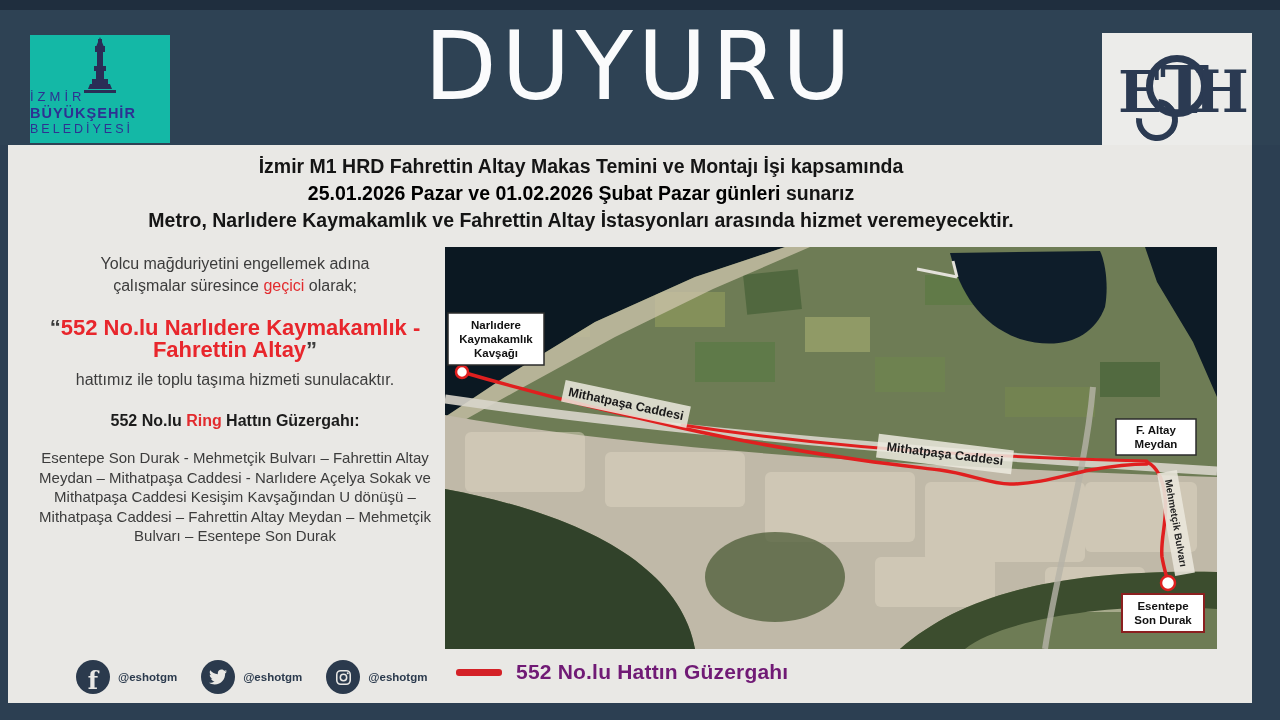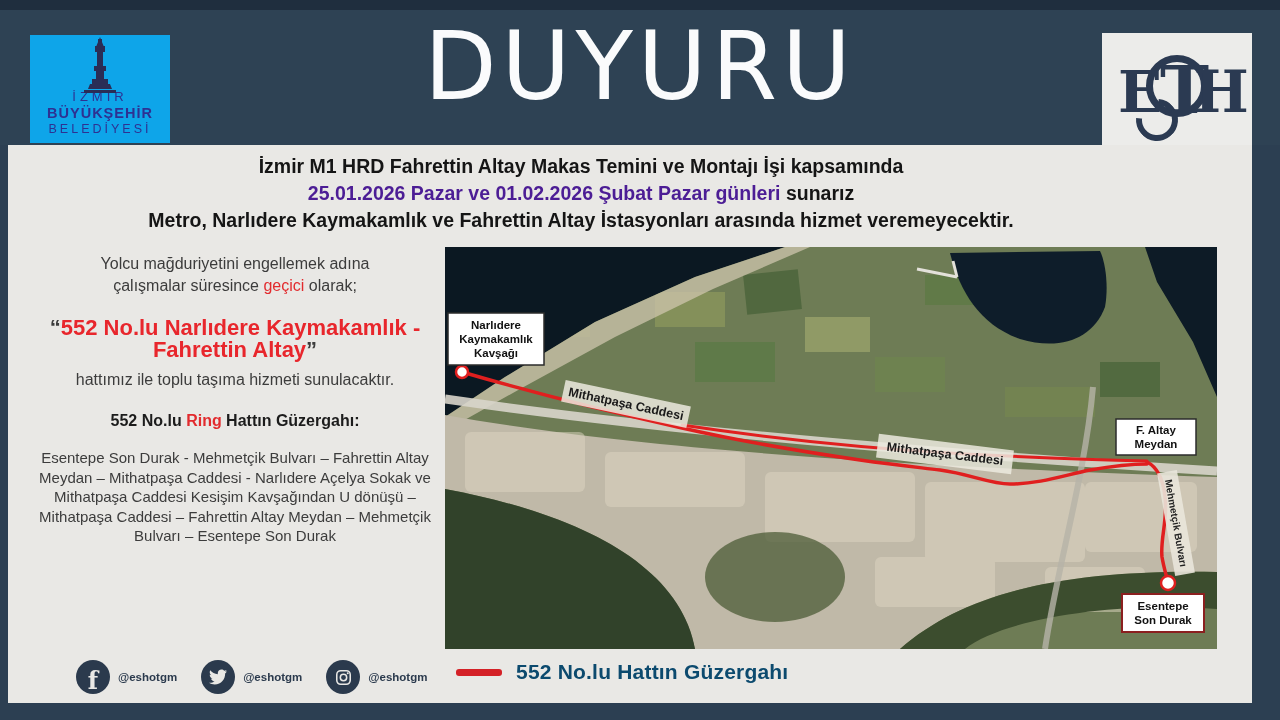--- a/index.html
+++ b/index.html
@@ -9,21 +9,21 @@
   .stage { position:absolute; left:0; top:0; width:1280px; height:720px; }
 
   .top-strip { position:absolute; left:0; top:0; width:1280px; height:10px; background:#1f2e3e; }
   .banner { position:absolute; left:0; top:10px; width:1280px; height:135px; background:#2e4254; }
   .duyuru { position:absolute; left:180px; top:8px; width:920px; text-align:center;
             font-family:"DejaVu Sans", sans-serif; font-size:94px; font-weight:400;
             letter-spacing:5px; color:#fafbfc; line-height:1.05; }
 
   
   .izmir-box { position:absolute; left:30px; top:35px; width:140px; height:108px;
-               background:#0ea5e9; display:flex; flex-direction:column; align-items:center;
+               background:#14b8a6; display:flex; flex-direction:column; align-items:flex-start;
                justify-content:flex-end; padding-bottom:6px; }
   .izmir-tower { position:absolute; top:2px; left:50%; transform:translateX(-50%); }
   .izmir-t1 { font-size:13px; letter-spacing:4px; color:#2e3192; line-height:1.15; }
   .izmir-t2 { font-size:14.5px; font-weight:bold; letter-spacing:1px; color:#2e3192; line-height:1.15; }
   .izmir-t3 { font-size:12.5px; letter-spacing:3px; color:#2e3192; line-height:1.2; }
 
   
   .eshot-box { position:absolute; left:1102px; top:33px; width:150px; height:152px; background:#ececea; }
   .eshot-mono { position:absolute; left:0; top:0; width:150px; height:152px; color:#2b3a52;
                 font-family:"DejaVu Serif", serif; font-weight:bold; }
@@ -34,41 +34,41 @@
                  transform:rotate(-40deg); }
   .eshot-E { position:absolute; left:16px;  top:30px; font-size:58px; line-height:1; }
   .eshot-T { position:absolute; left:58px;  top:24px; font-size:66px; line-height:1; }
   .eshot-H { position:absolute; left:92px;  top:30px; font-size:58px; line-height:1; }
 
   .content { position:absolute; left:8px; top:145px; width:1244px; height:558px; background:#e9e8e5; }
 
   
   .headline { position:absolute; left:0; top:8px; width:1146px; text-align:center;
               font-weight:bold; font-size:19.5px; line-height:27px; color:#151515; }
-  .headline .red { color:#4c1d95; }
+  .headline .red { color:#000000; }
 
   
   .sidebar { position:absolute; left:18px; top:108px; width:418px; text-align:center;
              color:#3c3c3c; font-size:16px; line-height:22px; }
   .sidebar .red  { color:#e22b2e; }
   .sb-quote { margin-top:20px; font-weight:bold; font-size:22px; color:#3c3c3c; }
   .sb-quote .red { color:#e8262c; }
   .sb-p2   { margin-top:8px; }
   .sb-ring { margin-top:19px; font-weight:bold; color:#1c1c1c; }
   .sb-desc { margin-top:16px; line-height:19.5px; font-size:15px; padding:0 6px; }
   .sb-close{ margin-top:42px; }
 
   
   .map-panel { position:absolute; left:437px; top:102px; width:772px; height:402px; }
   .map-panel svg { display:block; }
 
   
   .legend { position:absolute; left:448px; top:515px; display:flex; align-items:center; }
   .legend-line { width:46px; height:7px; background:#d42127; border-radius:3px; }
-  .legend-text { margin-left:14px; font-size:21px; font-weight:bold; color:#0c4a6e; letter-spacing:0.2px; }
+  .legend-text { margin-left:14px; font-size:21px; font-weight:bold; color:#701a75; letter-spacing:0.2px; }
 
   
   .social { position:absolute; left:68px; top:515px; display:flex; align-items:center; gap:24px; }
   .soc-item { display:flex; align-items:center; gap:8px; }
   .soc-circle { width:34px; height:34px; border-radius:50%; background:#2b3a4d; color:#e9e8e5;
                 display:flex; align-items:center; justify-content:center; }
   .soc-circle svg { display:block; }
   .soc-fb { font-family:"DejaVu Serif", serif; font-weight:bold; font-size:24px; padding-top:6px; }
   .soc-handle { font-size:11.5px; font-weight:bold; color:#2b3a4d; }
 

